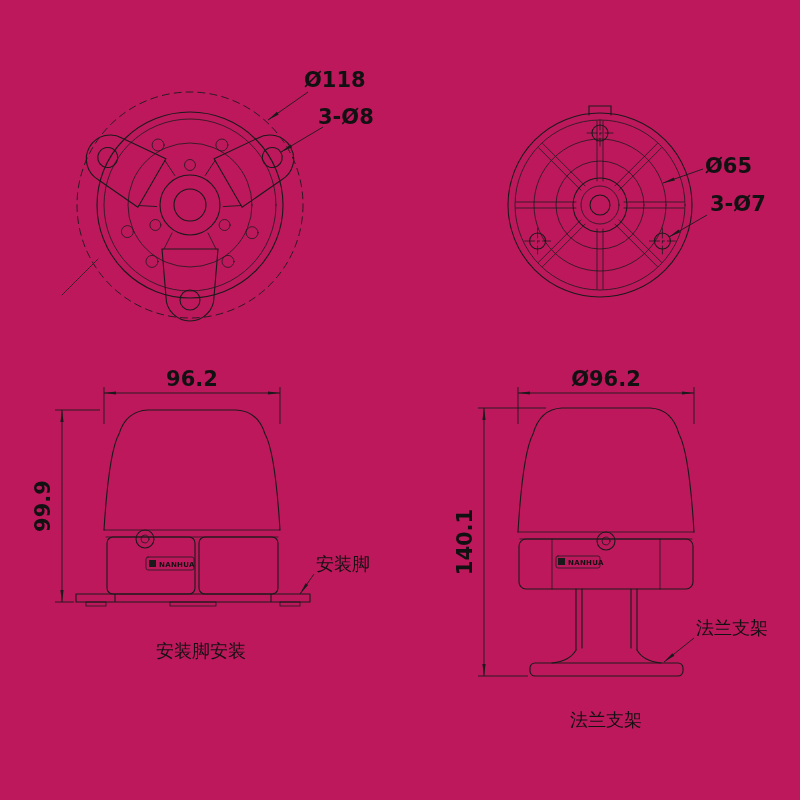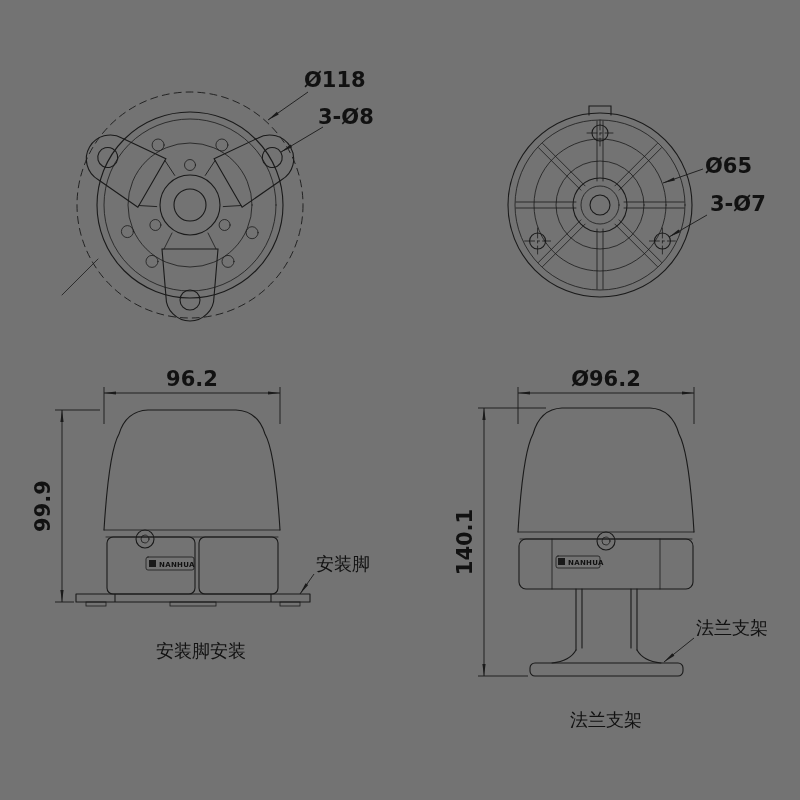--- a/index.html
+++ b/index.html
@@ -1,16 +1,16 @@
 <!DOCTYPE html>
 <html><head>
 <meta charset="utf-8">
 <style>
   html,body{margin:0;padding:0;background:#fff;}
-  .canvas{width:800px;height:800px;background:#737373;position:relative;overflow:hidden;}
+  .canvas{width:800px;height:800px;background:#be185d;position:relative;overflow:hidden;}
   svg{display:block;}
   .ln{fill:none;stroke:#1a1a1a;stroke-width:1.1;stroke-linecap:round;}
   .thin{stroke-width:0.8;}
   .dash{stroke-dasharray:7 5;stroke-width:0.9;}
   .dashdot{stroke-dasharray:10 3 2 3;stroke-width:0.8;}
   .dimln{fill:none;stroke:#1a1a1a;stroke-width:0.9;}
   .filled{fill:#1a1a1a;stroke:none;}
   text{font-family:"DejaVu Sans","Liberation Sans",sans-serif;fill:#111;}
   text.dim{font-size:21px;font-weight:600;}
   text.cjk{font-size:18px;font-weight:500;}

